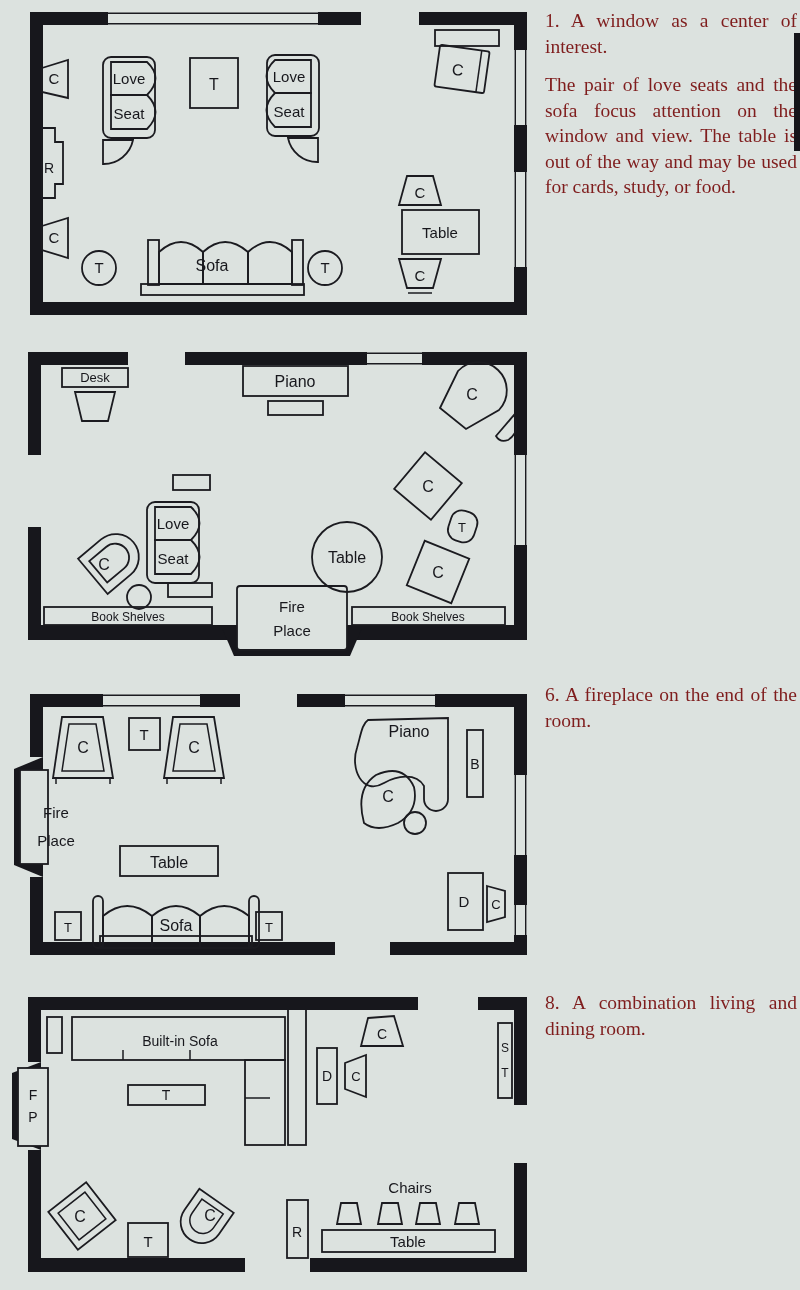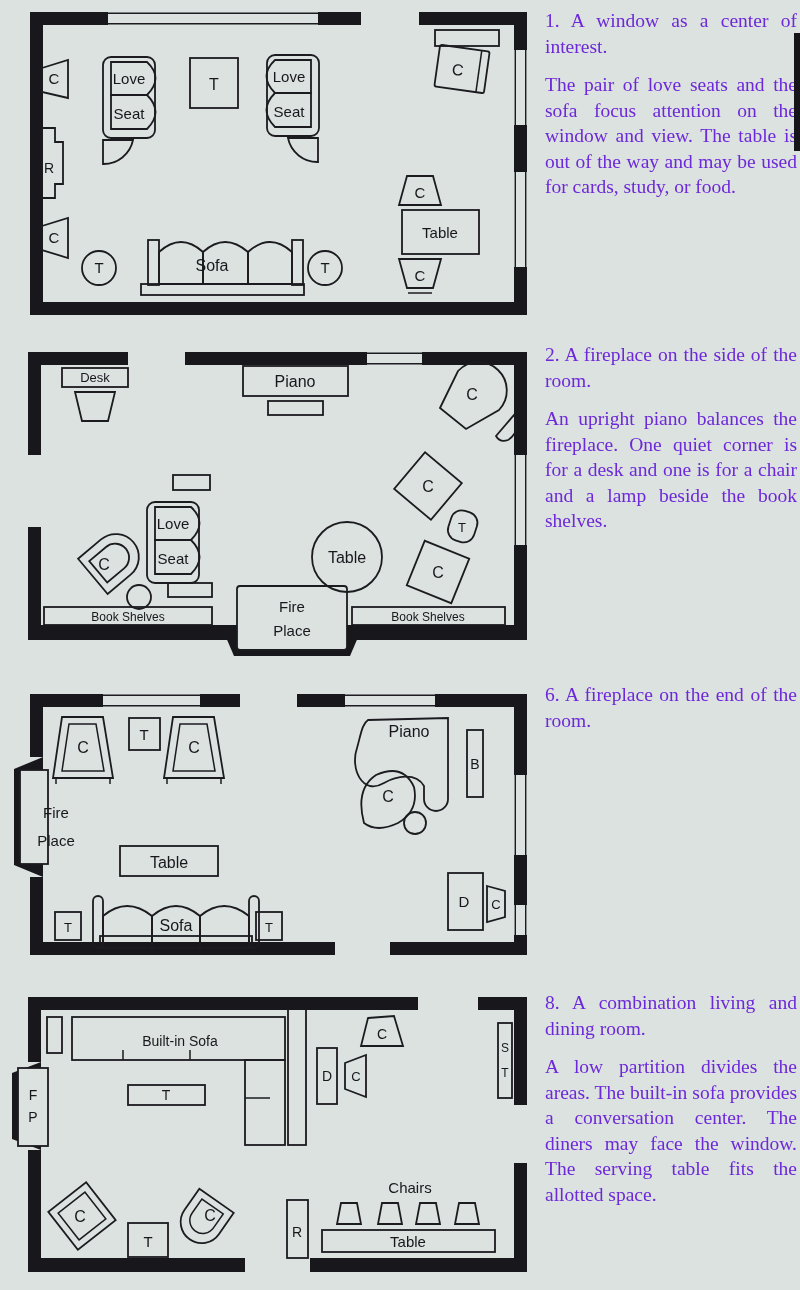--- a/index.html
+++ b/index.html
@@ -1,19 +1,19 @@
 <!DOCTYPE html>
 <html><head>
 <meta charset="utf-8">
 <style>
   html,body{margin:0;padding:0;}
   .page{position:relative;width:800px;height:1290px;background:#dce2df;overflow:hidden;}
   .edge-bar{position:absolute;right:0;top:33px;width:6px;height:118px;background:#15151a;}
   
-  .section{position:absolute;left:545px;width:252px;color:#6d28d9;
+  .section{position:absolute;left:545px;width:252px;color:#7f1d1d;
            font-family:"Liberation Serif",serif;font-size:19.5px;line-height:25.5px;
            text-align:justify;}
   .section .head{margin:0;}
   .section .body{margin:13px 0 0 0;}
   
   svg{position:absolute;}
   .blk{fill:#17171c;stroke:none;}
   .o{fill:none;stroke:#1b1b20;stroke-width:1.8;}
   .ot{fill:none;stroke:#1b1b20;stroke-width:1.5;}
   .wbg{fill:#dce2df;stroke:none;}
@@ -387,26 +387,21 @@
         <path class="ot" d="M204,1204 h17 a13,13 0 0 1 0,26 h-17 z"></path>
       </g>
       <text class="lb f16" x="210" y="1221">C</text>
     </g>
   </svg>
 
   <div class="section" style="top:8px">
     <p class="head">1. A window as a center of interest.</p>
     <p class="body">The pair of love seats and the sofa focus attention on the window and view. The table is out of the way and may be used for cards, study, or food.</p>
   </div>
-  <div class="section" style="top:342px">
-    <p class="head">2. A fireplace on the side of the room.</p>
-    <p class="body">An upright piano balances the fireplace. One quiet corner is for a desk and one is for a chair and a lamp beside the book shelves.</p>
-  </div>
   <div class="section" style="top:682px">
     <p class="head">6. A fireplace on the end of the room.</p>
   </div>
   <div class="section" style="top:990px">
     <p class="head">8. A combination living and dining room.</p>
-    <p class="body">A low partition divides the areas. The built-in sofa provides a conversation center. The diners may face the window. The serving table fits the allotted space.</p>
   </div>
 
   <div class="edge-bar"></div>
 </div>
 
 </body></html>

